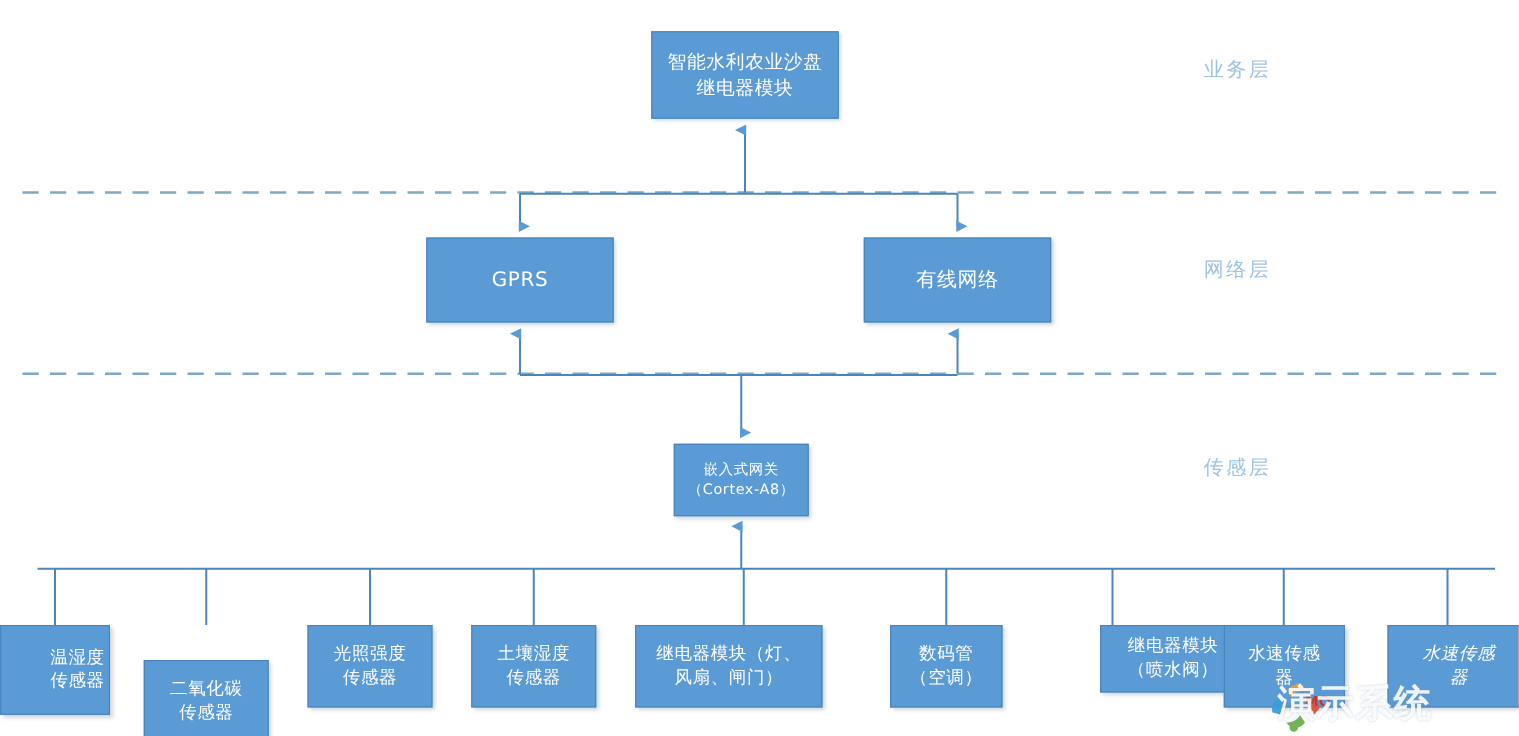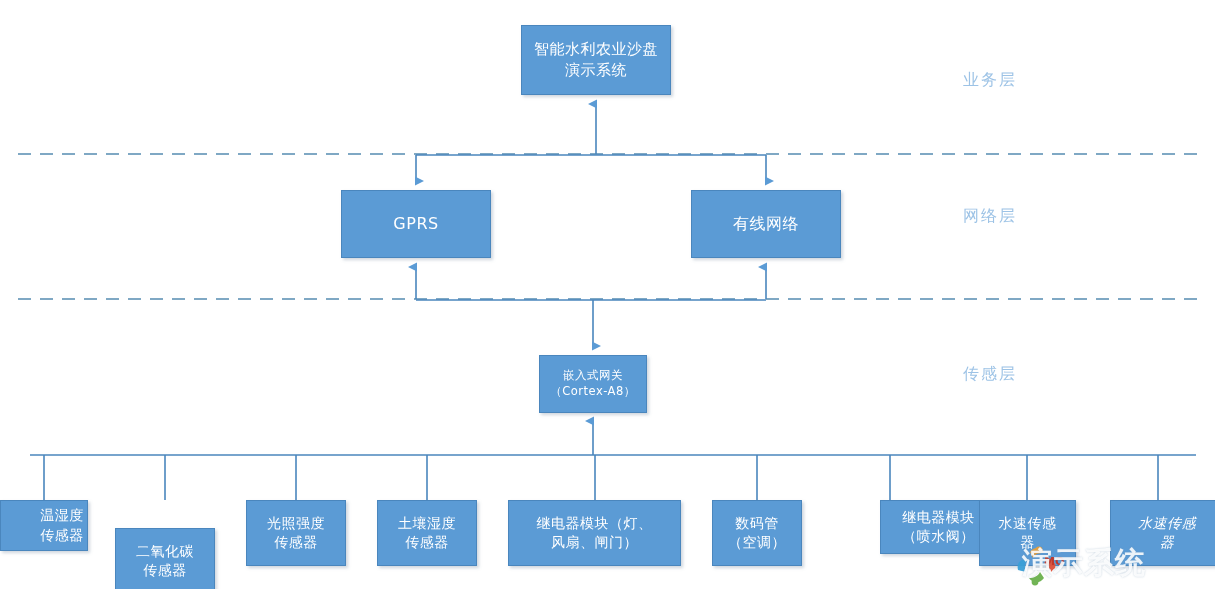--- a/index.html
+++ b/index.html
@@ -37,21 +37,21 @@
   .leaf{font-size:14px;}
 
   
   .layer-label{
     position:absolute;
     color:#9dc3e6;
     font-size:16px;
     letter-spacing:2px;
     white-space:nowrap;
   }
-  .ll-1{left:963px;top:46px;margin-top:24px;}
+  .ll-1{left:963px;top:46px;}
   .ll-2{left:963px;top:206px;}
   .ll-3{left:963px;top:364px;}
 
   
   .wm{position:absolute;pointer-events:none;}
   .wm-text{
     left:1022px;top:543px;
     font-size:30px;font-weight:bold;
     color:rgba(255,255,255,.88);
     letter-spacing:1px;
@@ -108,57 +108,57 @@
     <line x1="427" y1="455" x2="427" y2="500" stroke="#4a86bd" stroke-width="1.6"></line>
     <line x1="595" y1="455" x2="595" y2="500" stroke="#4a86bd" stroke-width="1.6"></line>
     <line x1="757" y1="455" x2="757" y2="500" stroke="#4a86bd" stroke-width="1.6"></line>
     <line x1="890" y1="455" x2="890" y2="500" stroke="#4a86bd" stroke-width="1.6"></line>
     <line x1="1027" y1="455" x2="1027" y2="500" stroke="#4a86bd" stroke-width="1.6"></line>
     <line x1="1158" y1="455" x2="1158" y2="500" stroke="#4a86bd" stroke-width="1.6"></line>
   </svg>
 
   <div class="node n-top">
     <span>智能水利农业沙盘
-演示系统</span>
+继电器模块</span>
   </div>
 
   <div class="node n-gprs">
     <span>GPRS</span>
   </div>
 
   <div class="node n-wired">
     <span>有线网络</span>
   </div>
 
   <div class="node n-gateway">
     <span>嵌入式网关
 （Cortex-A8）</span>
   </div>
 
-  <div class="node leaf" style="left:0px;top:500px;width:88px;height:51px;padding-left:36px;">
+  <div class="node leaf" style="left:0px;top:500px;width:88px;height:72px;padding-left:36px;">
     <span>温湿度
 传感器</span>
   </div>
 
   <div class="node leaf" style="left:115px;top:528px;width:100px;height:66px;">
     <span>二氧化碳
 传感器</span>
   </div>
 
   <div class="node leaf" style="left:246px;top:500px;width:100px;height:66px;">
     <span>光照强度
 传感器</span>
   </div>
 
   <div class="node leaf" style="left:377px;top:500px;width:100px;height:66px;">
     <span>土壤湿度
 传感器</span>
   </div>
 
-  <div class="node leaf" style="left:508px;top:500px;width:173px;height:66px;">
+  <div class="node leaf" style="left:508px;top:500px;width:150px;height:66px;">
     <span>继电器模块（灯、
 风扇、闸门）</span>
   </div>
 
   <div class="node leaf" style="left:712px;top:500px;width:90px;height:66px;">
     <span>数码管
 （空调）</span>
   </div>
 
   <div class="node leaf" style="left:832px;top:500px;width:117px;height:54px;margin-left:48px;">

